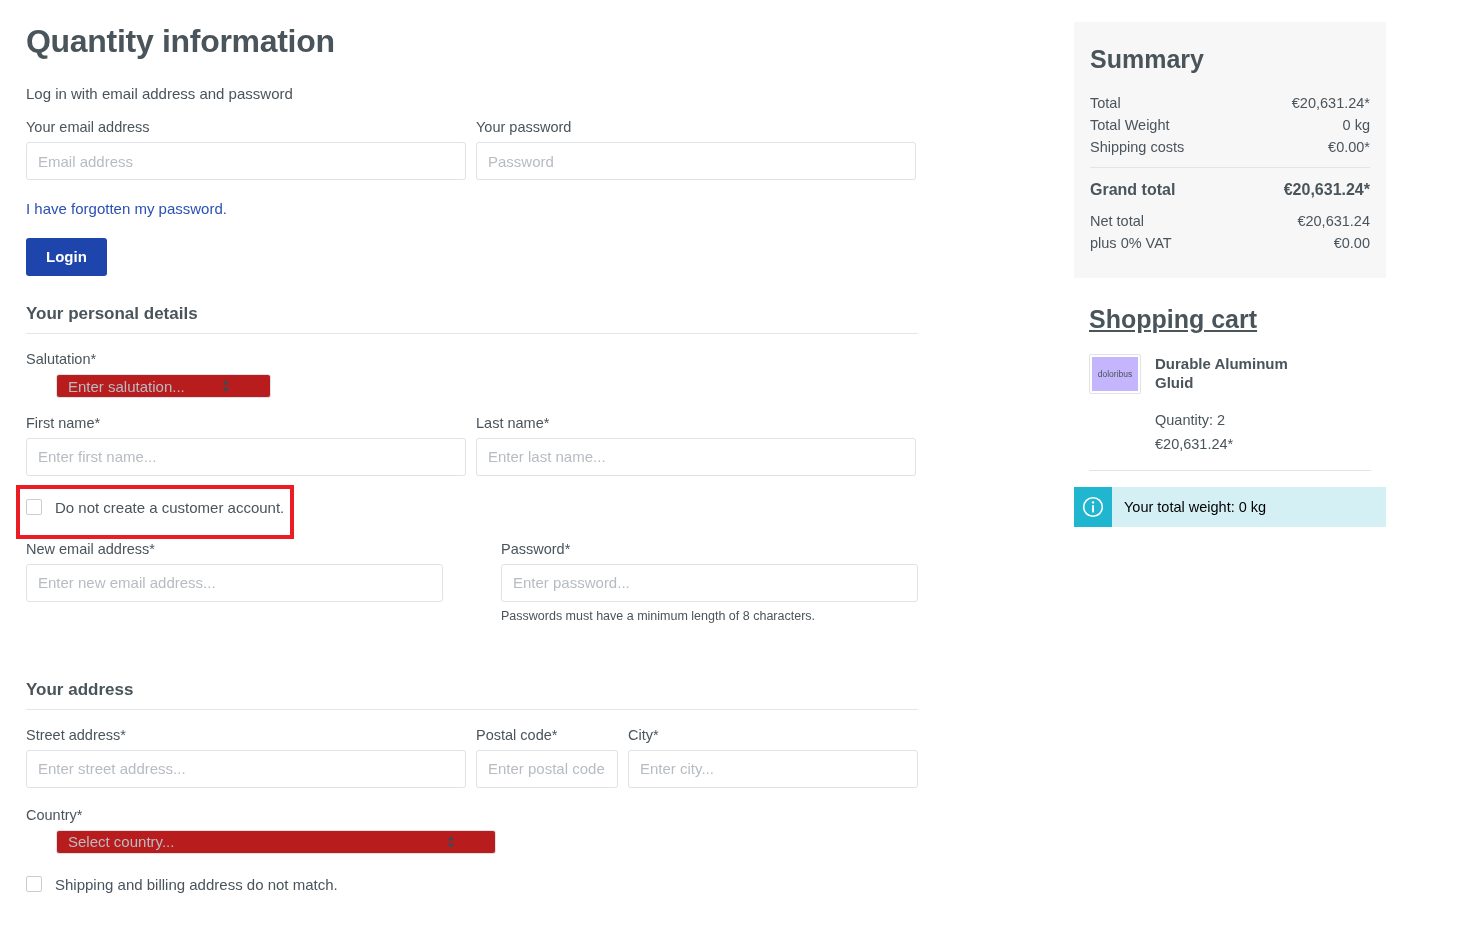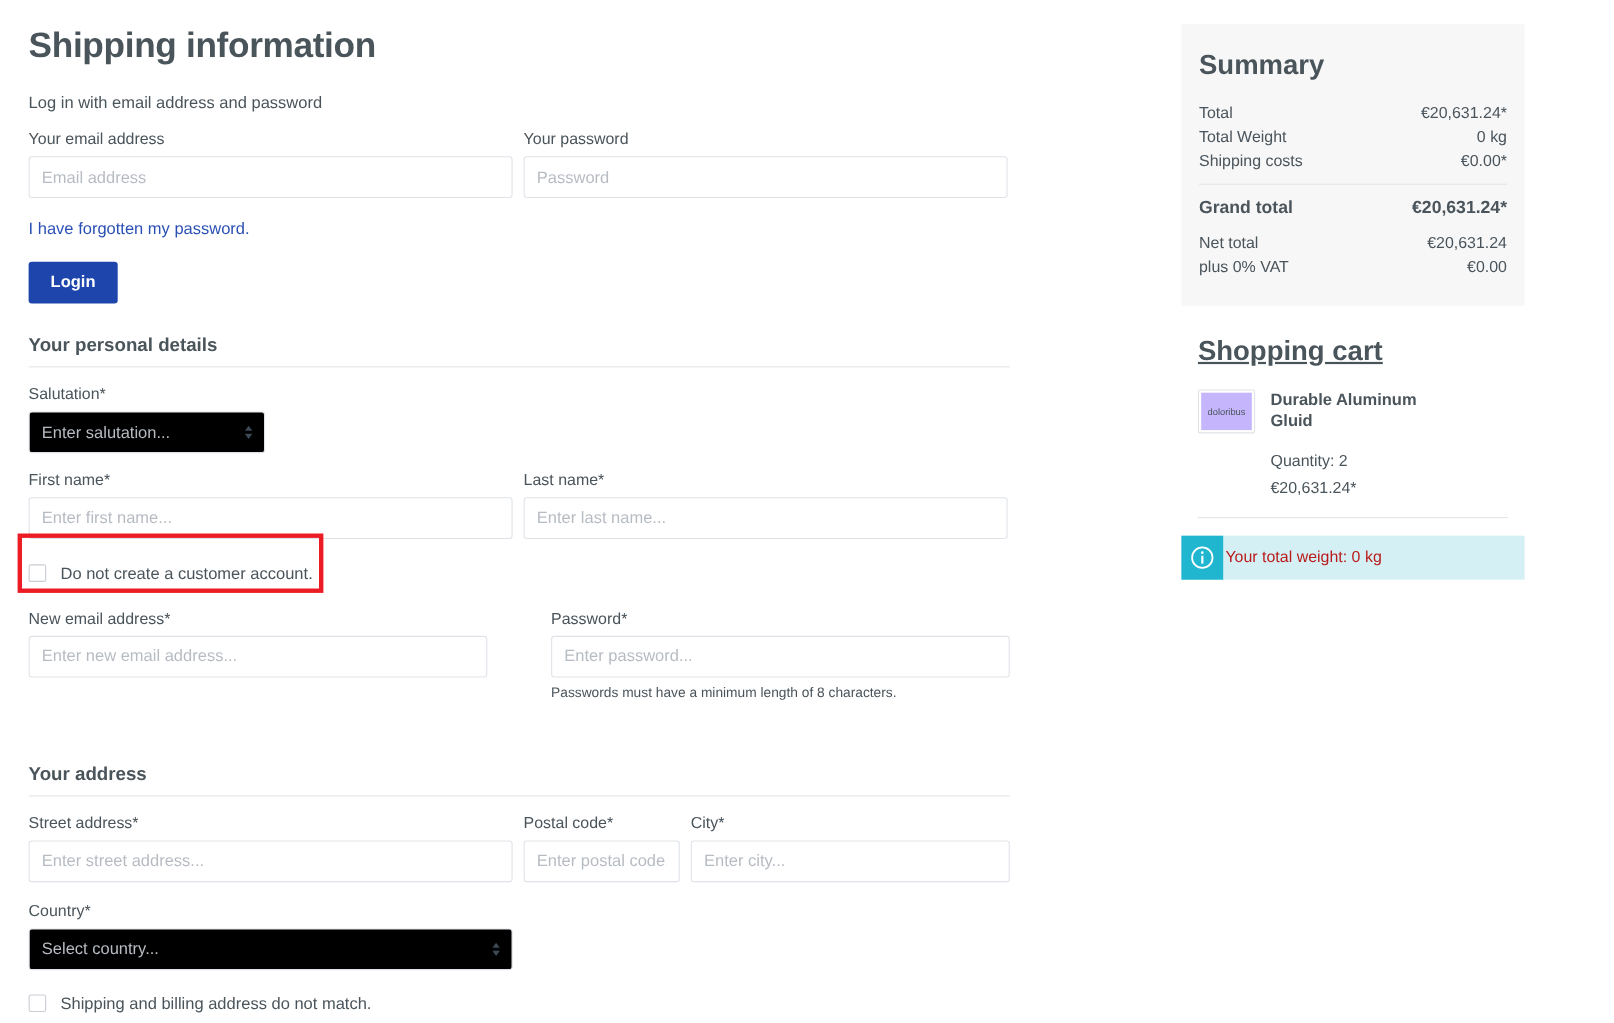--- a/index.html
+++ b/index.html
@@ -54,31 +54,32 @@
     padding: 0 11px;
     font-size: 15px;
     color: #4c1d95;
     font-family: "Liberation Sans", sans-serif;
     outline: none;
   }
   .inp::placeholder { color: #b7bcc3; opacity: 1; }
 
   .sel-wrap { position: relative; display: inline-block; }
   .sel {
-    height: 38px;
+    height: 24px;
     border: 1px solid #dfe3e8;
     border-radius: 3px;
-    background: #000000;
+    background: #b91c1c;
     padding: 0 30px 0 11px;
     font-size: 15px;
     color: #b7bcc3;
     font-family: "Liberation Sans", sans-serif;
     display: flex;
     align-items: center;
     cursor: pointer;
+    margin-left: 30px;
   }
   .sel-arrow {
     position: absolute;
     right: 10px; top: 50%;
     transform: translateY(-50%);
     width: 10px; height: 16px;
     pointer-events: none;
   }
 
   .forgot-link {
@@ -249,34 +250,34 @@
     width: 38px;
     background: #21b6d0;
     display: flex;
     align-items: center;
     justify-content: center;
     flex: 0 0 auto;
     padding: 9px 0;
   }
   .alert-text {
     font-size: 14.5px;
-    color: #b91c1c;
-    display: flex;
-    align-items: center;
-    padding: 0 2px;
+    color: #000000;
+    display: flex;
+    align-items: center;
+    padding: 0 12px;
   }
 </style>
 </head>
 <body>
 
 <div class="page">
 
   <div class="left-col">
 
-    <h1 class="page-title">Shipping information</h1>
+    <h1 class="page-title">Quantity information</h1>
 
     <div class="login-sub">Log in with email address and password</div>
 
     
     <div class="row">
       <div class="col-half">
         <label class="field-label">Your email address</label>
         <input class="inp" type="text" placeholder="Email address" style="">
       </div>
       <div class="col-half">

